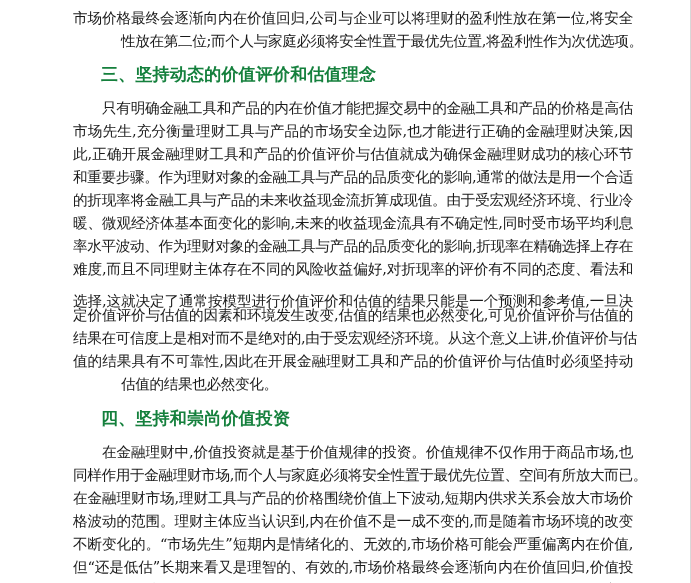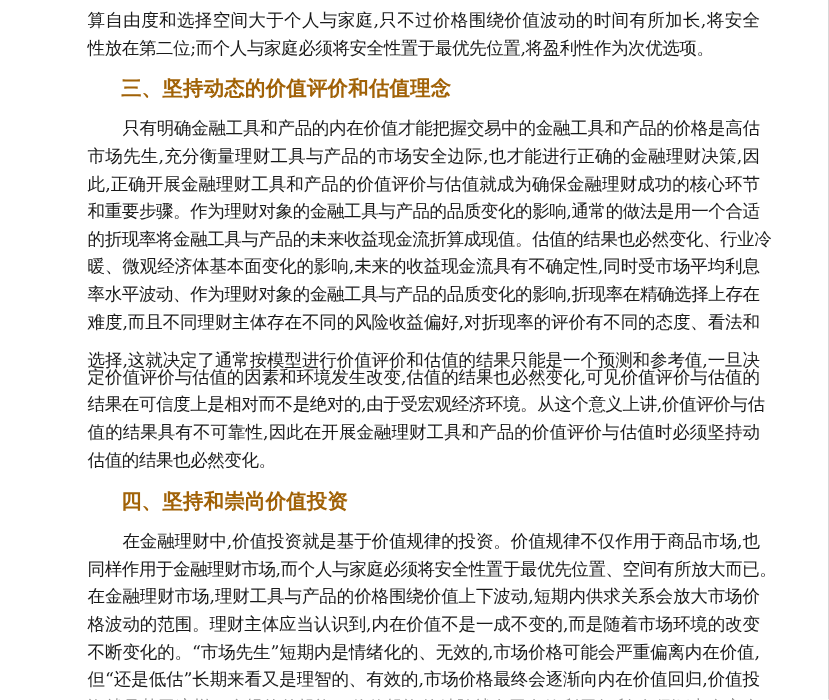--- a/index.html
+++ b/index.html
@@ -16,45 +16,45 @@
   .page {
     position: absolute; left: 73px; top: 0; width: 560px;
   }
   .line {
     position: absolute; left: 0; width: 560px;
     font-size: 14.6px; line-height: 22px; height: 22px;
     white-space: nowrap; letter-spacing: -0.35px;
     text-align: justify; text-align-last: justify;
   }
   .line.indent { left: 29px; width: 531px; }
-  .line.last { text-align-last: left; }
+  .line.last { text-align-last: left; margin-left: 48px; }
   .heading {
     position: absolute; left: 28px;
     font-family: "DejaVu Sans", "Liberation Sans", sans-serif;
     font-weight: bold; font-size: 17px; line-height: 24px;
-    white-space: nowrap; letter-spacing: 0.2px; color: #a16207;
+    white-space: nowrap; letter-spacing: 0.2px; color: #15803d;
   }
 </style>
 </head>
 <body>
 
 <div class="right-edge"></div>
 
 <div class="page">
 
-  <div class="line" style="top:7px">算自由度和选择空间大于个人与家庭,只不过价格围绕价值波动的时间有所加长,将安全</div>
+  <div class="line" style="top:7px">市场价格最终会逐渐向内在价值回归,公司与企业可以将理财的盈利性放在第一位,将安全</div>
   <div class="line last" style="top:30px">性放在第二位;而个人与家庭必须将安全性置于最优先位置,将盈利性作为次优选项。</div>
 
   <div class="heading" style="top:62px">三、坚持动态的价值评价和估值理念</div>
 
   <div class="line indent" style="top:97px">只有明确金融工具和产品的内在价值才能把握交易中的金融工具和产品的价格是高估</div>
   <div class="line" style="top:120px">市场先生,充分衡量理财工具与产品的市场安全边际,也才能进行正确的金融理财决策,因</div>
   <div class="line" style="top:143px">此,正确开展金融理财工具和产品的价值评价与估值就成为确保金融理财成功的核心环节</div>
   <div class="line" style="top:166px">和重要步骤。作为理财对象的金融工具与产品的品质变化的影响,通常的做法是用一个合适</div>
-  <div class="line" style="top:189px">的折现率将金融工具与产品的未来收益现金流折算成现值。估值的结果也必然变化、行业冷</div>
+  <div class="line" style="top:189px">的折现率将金融工具与产品的未来收益现金流折算成现值。由于受宏观经济环境、行业冷</div>
   <div class="line" style="top:212px">暖、微观经济体基本面变化的影响,未来的收益现金流具有不确定性,同时受市场平均利息</div>
   <div class="line" style="top:235px">率水平波动、作为理财对象的金融工具与产品的品质变化的影响,折现率在精确选择上存在</div>
   <div class="line" style="top:258px">难度,而且不同理财主体存在不同的风险收益偏好,对折现率的评价有不同的态度、看法和</div>
   <div class="line" style="top:290px">选择,这就决定了通常按模型进行价值评价和估值的结果只能是一个预测和参考值,一旦决</div>
   <div class="line" style="top:304px">定价值评价与估值的因素和环境发生改变,估值的结果也必然变化,可见价值评价与估值的</div>
   <div class="line" style="top:327px">结果在可信度上是相对而不是绝对的,由于受宏观经济环境。从这个意义上讲,价值评价与估</div>
   <div class="line" style="top:350px">值的结果具有不可靠性,因此在开展金融理财工具和产品的价值评价与估值时必须坚持动</div>
   <div class="line last" style="top:373px">估值的结果也必然变化。</div>
 
   <div class="heading" style="top:406px">四、坚持和崇尚价值投资</div>

